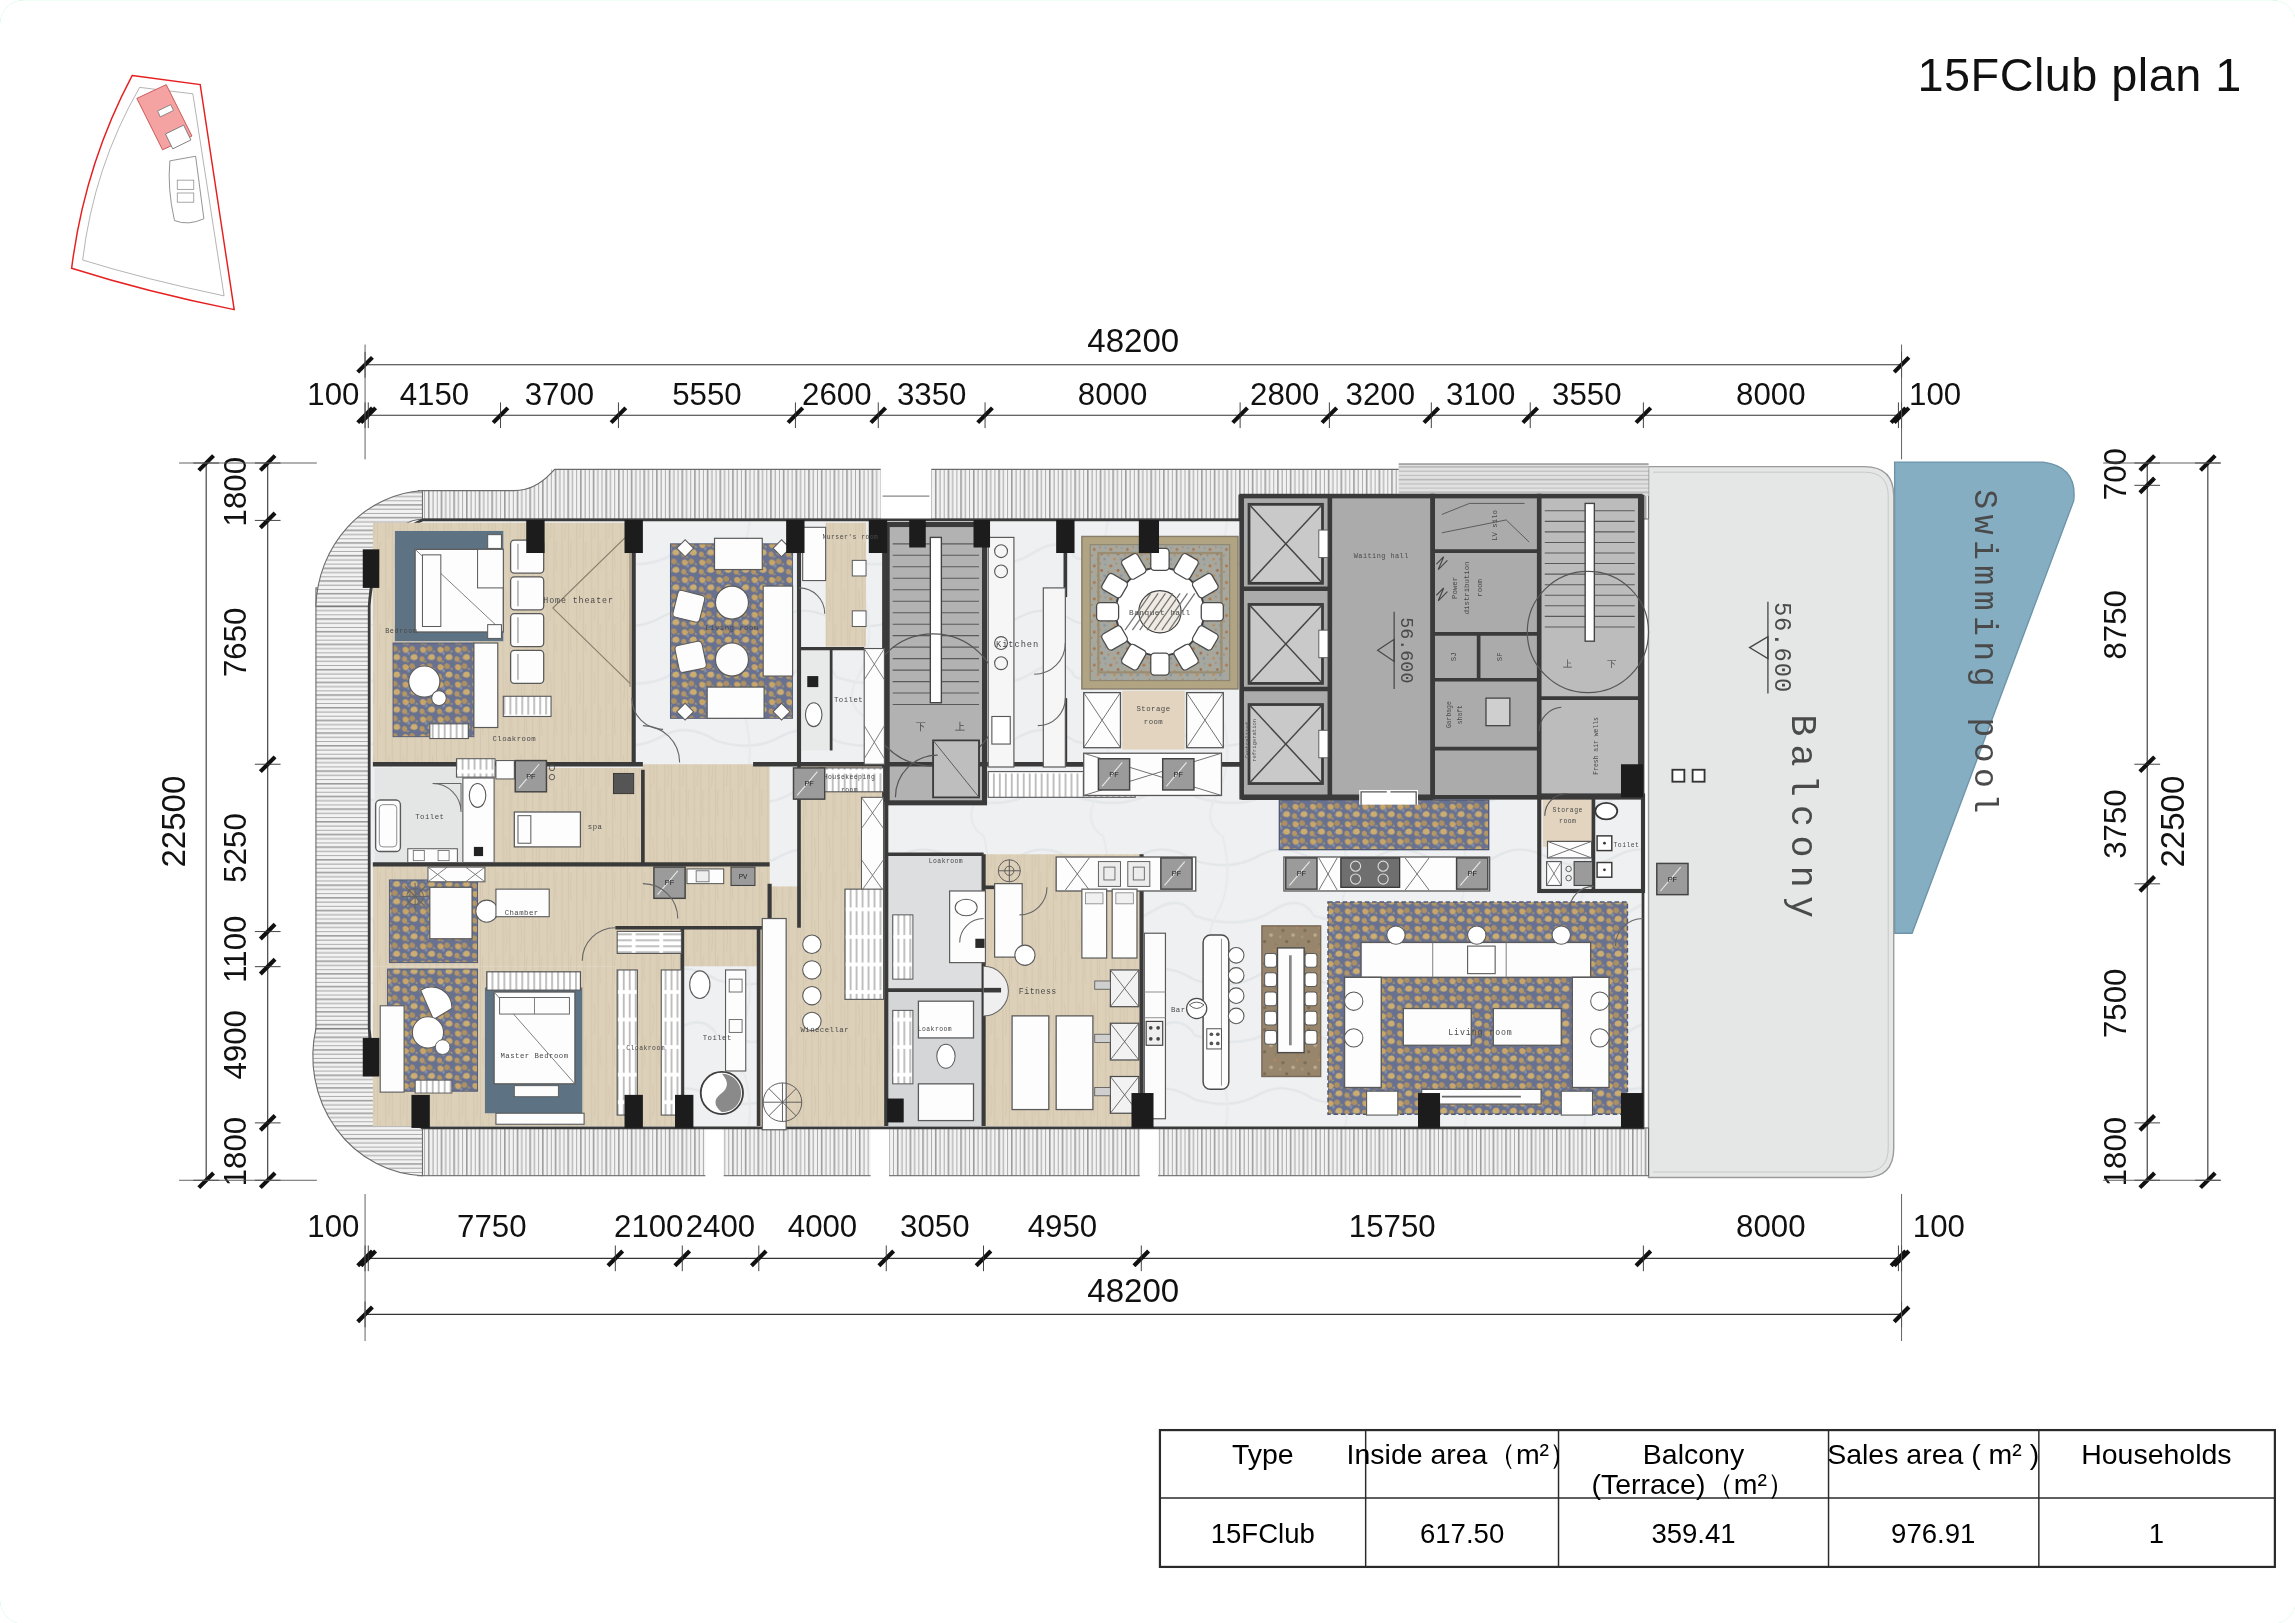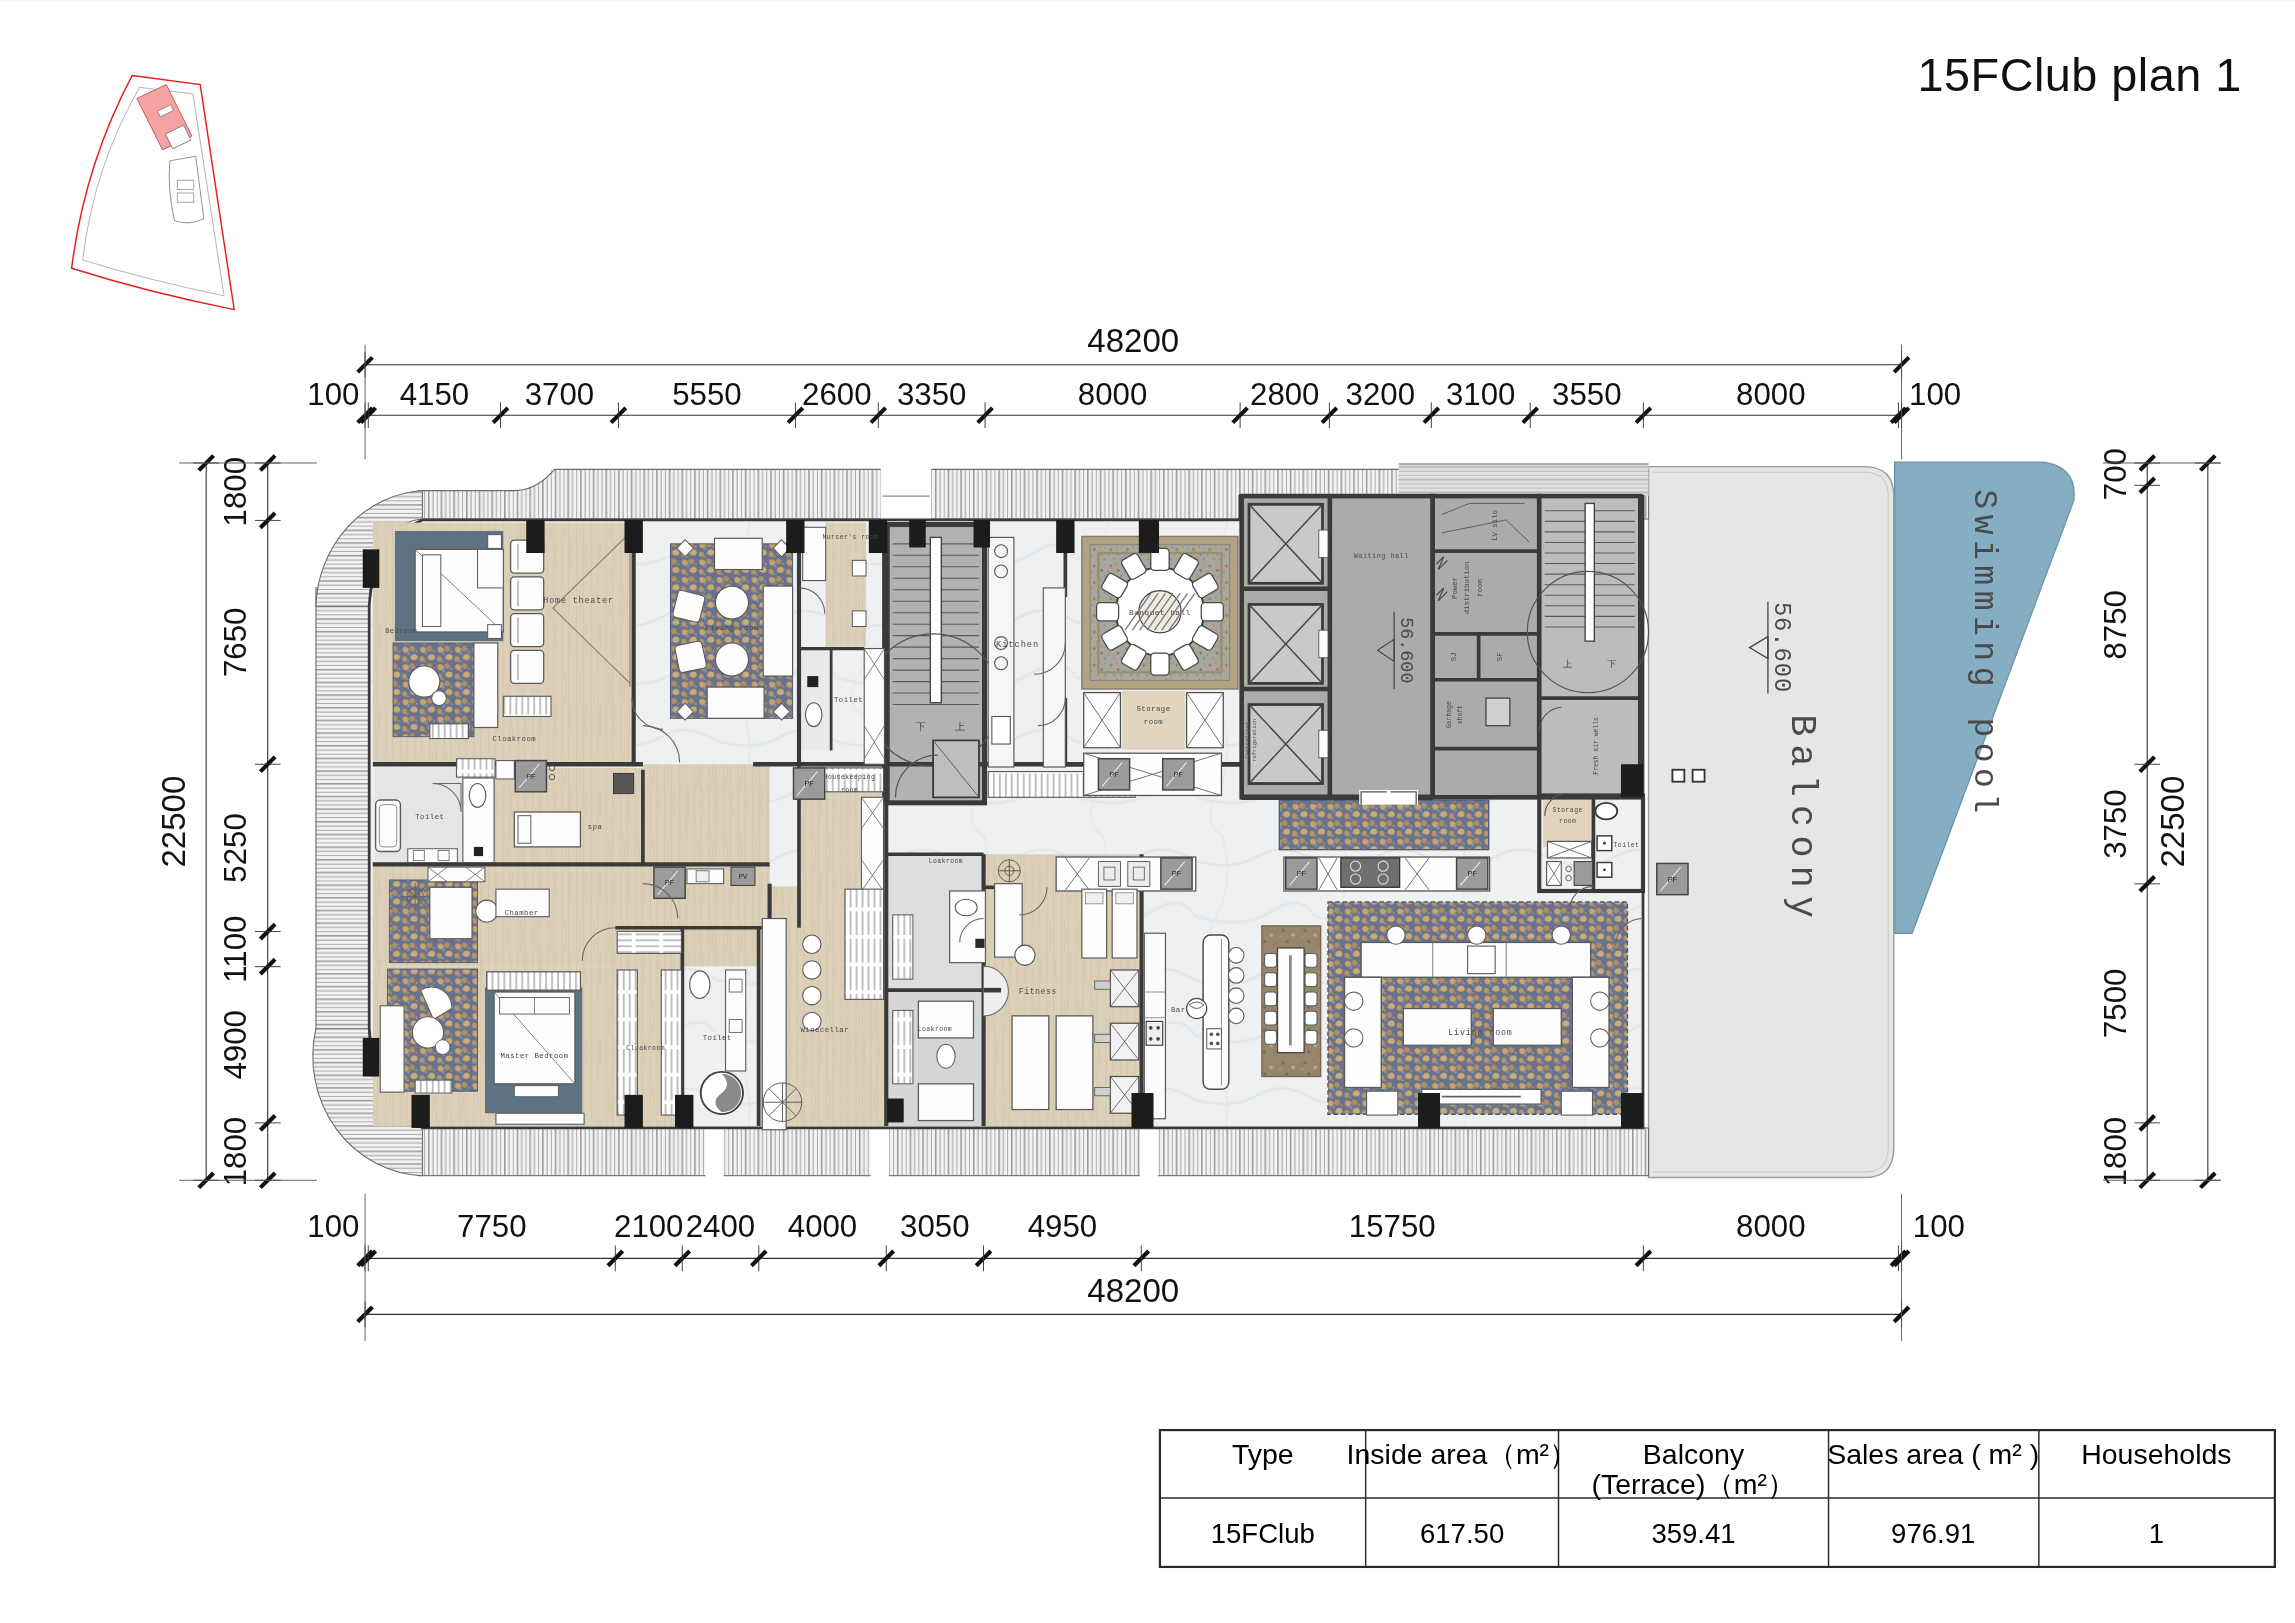--- a/index.html
+++ b/index.html
@@ -1,16 +1,16 @@
 <!DOCTYPE html>
 <html style="font-size:14.7px"><head>
 <meta charset="utf-8">
 <style>
   html,body{margin:0;padding:0;background:#ffffff;}
-  #page{position:relative;width:2296px;height:1624px;background:#86efac;overflow:hidden;font-family:"Liberation Sans",sans-serif;}
+  #page{position:relative;width:2296px;height:1624px;background:#86efac;overflow:hidden;font-family:"Liberation Sans",sans-serif;border-radius:24px;}
   svg{position:absolute;left:0;top:0;}
   text{font-family:"Liberation Sans",sans-serif;}
   .cad{font-family:"Liberation Mono",monospace;fill:#4a4a4a;}
   .dim{font-family:"Liberation Sans",sans-serif;fill:#111;}
 </style>
 </head>
 <body>
 <div id="page">
 <svg width="2296" height="1624" viewBox="0 0 2500 1768">
 <defs>

